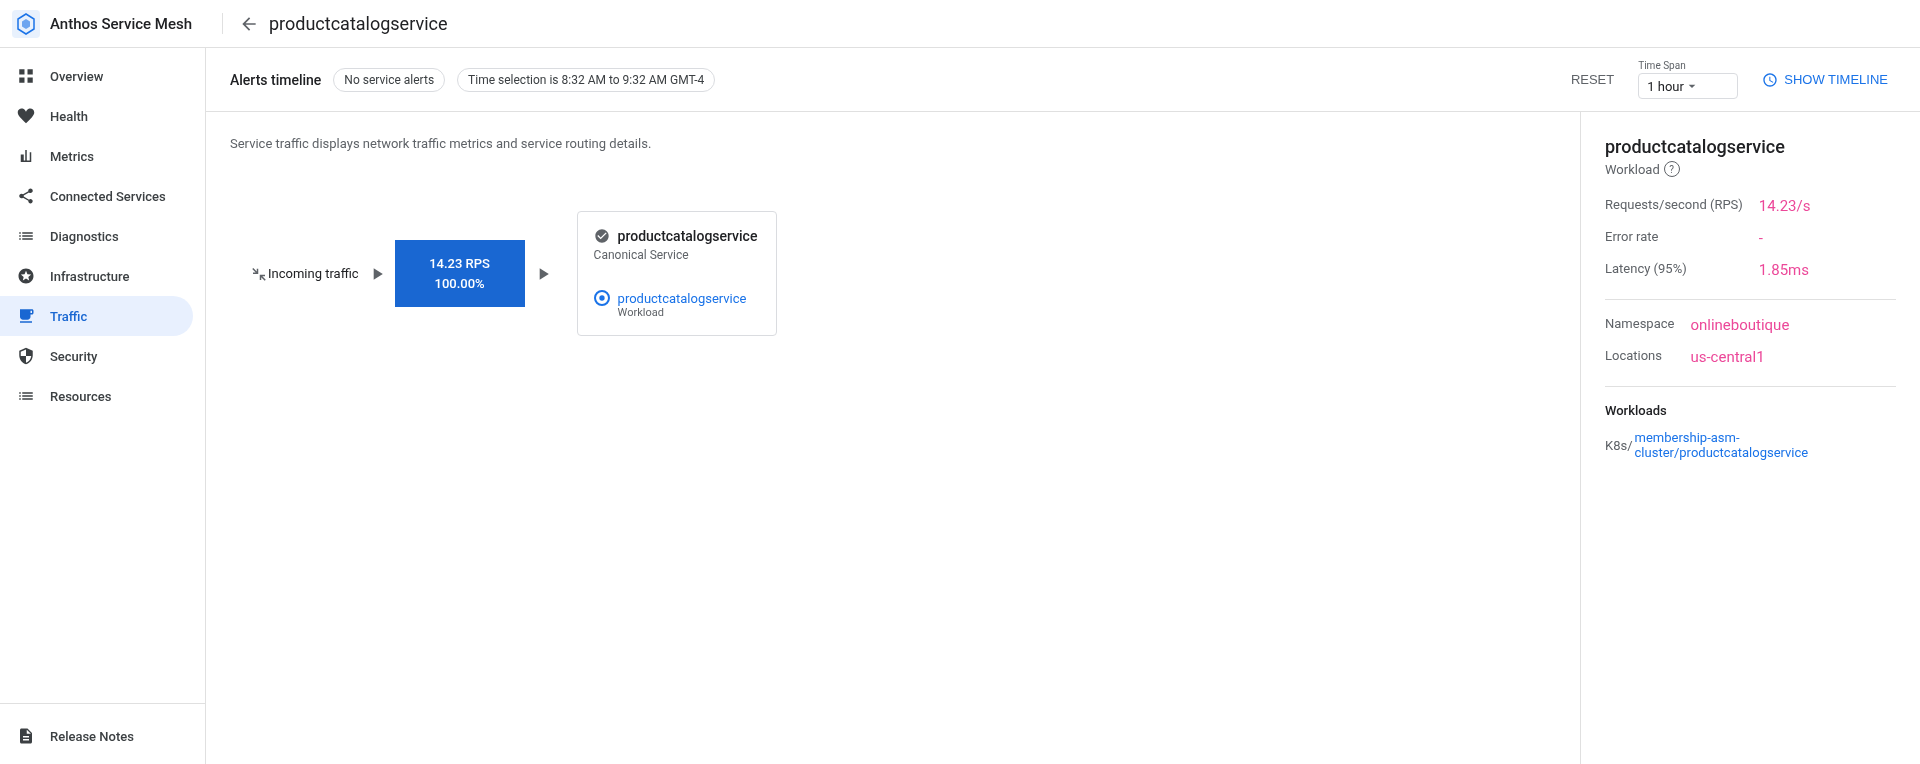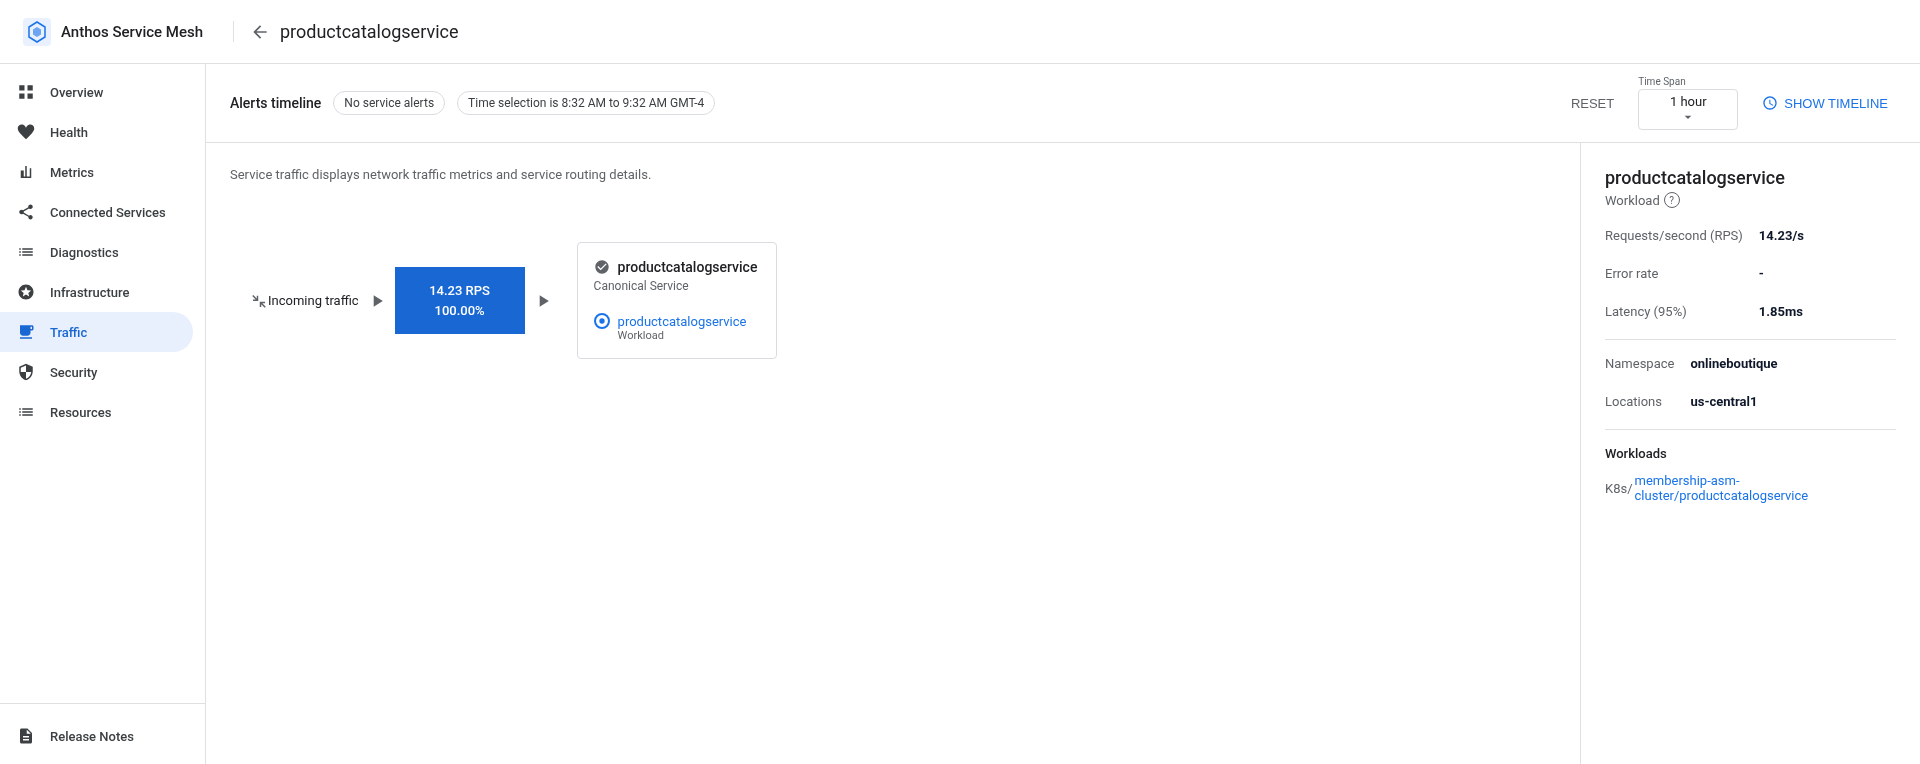--- a/index.html
+++ b/index.html
@@ -1,25 +1,25 @@
 <!DOCTYPE html>
 <html><head>
   <meta charset="utf-8">
   <style>
     * { box-sizing: border-box; margin: 0; padding: 0; }
     body { font-family: 'Google Sans', Roboto, Arial, sans-serif; font-size: 14px; color: #202124; background: #fff; display: flex; flex-direction: column; height: 764px; overflow: hidden; }
 
     
     #top-bar {
-      height: 64px;
+      height: 48px;
       background: #fff;
       border-bottom: 1px solid #e0e0e0;
       display: flex;
       align-items: center;
-      padding: 0 23px;
+      padding: 0 12px;
       flex-shrink: 0;
       z-index: 10;
     }
     #top-bar .logo-area {
       display: flex;
       align-items: center;
       gap: 10px;
       font-size: 15px;
       font-weight: 500;
       color: #202124;
@@ -169,21 +169,20 @@
       display: flex;
       align-items: center;
       border: 1px solid #dadce0;
       border-radius: 4px;
       padding: 4px 8px;
       font-size: 13px;
       color: #202124;
       cursor: pointer;
       gap: 0;
       min-width: 100px;
-      flex-direction: column;
     }
     .show-timeline-btn {
       display: flex;
       align-items: center;
       gap: 6px;
       color: #1a73e8;
       font-size: 13px;
       font-weight: 500;
       cursor: pointer;
       border: none;
@@ -251,21 +250,21 @@
       align-items: center;
       gap: 8px;
       font-size: 14px;
       font-weight: 500;
       color: #202124;
       margin-bottom: 4px;
     }
     .service-card-subtitle {
       font-size: 12px;
       color: #5f6368;
-      margin-bottom: 20px;
+      margin-bottom: 28px;
     }
     .workload-item {
       display: flex;
       align-items: center;
       gap: 8px;
       font-size: 13px;
       color: #1a73e8;
       cursor: pointer;
     }
     .workload-icon {
@@ -308,32 +307,31 @@
       display: inline-flex;
       align-items: center;
       justify-content: center;
       font-size: 10px;
       color: #5f6368;
       cursor: pointer;
     }
     .metrics-grid {
       display: grid;
       grid-template-columns: auto 1fr;
-      gap: 23px 16px;
+      gap: 14px 16px;
       margin-bottom: 20px;
     }
     .metric-label {
       font-size: 13px;
       color: #5f6368;
       white-space: nowrap;
     }
     .metric-value {
-      font-size: 13px;
-      color: #0f172a;
-      font-weight: bold;
+      font-size: 15px;
+      color: #ec4899;
     }
     .panel-divider {
       border: none;
       border-top: 1px solid #e0e0e0;
       margin: 16px 0;
     }
     .panel-section-title {
       font-size: 13px;
       font-weight: 500;
       color: #202124;

